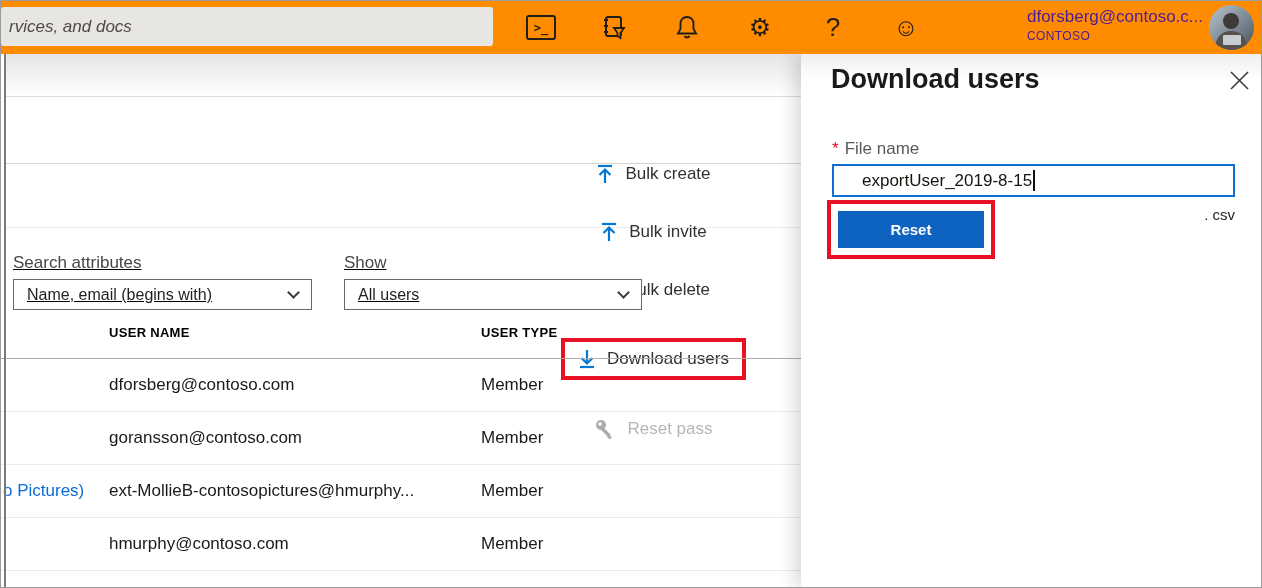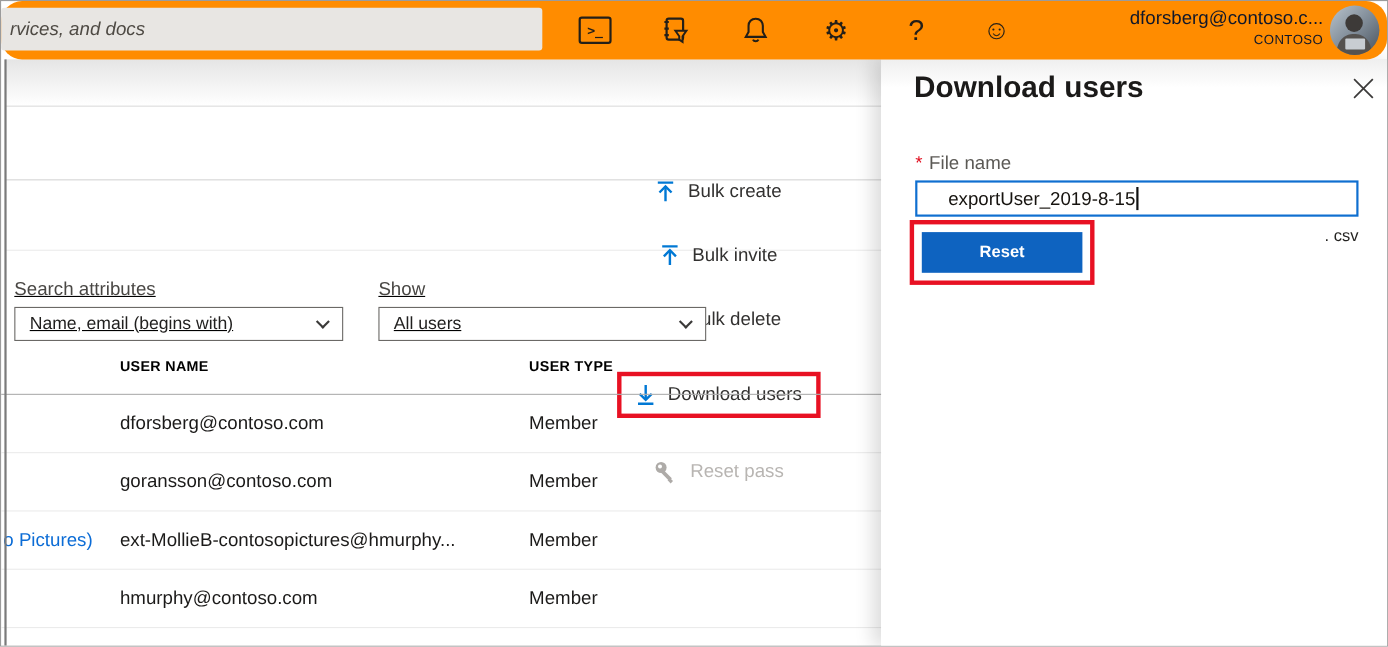--- a/index.html
+++ b/index.html
@@ -1,32 +1,32 @@
 <!DOCTYPE html>
 <html><head>
 <meta charset="utf-8">
 <style>
   * { margin:0; padding:0; box-sizing:border-box; }
   html,body { width:1262px; height:588px; }
   body { font-family:"Liberation Sans","DejaVu Sans",sans-serif; background:#fff; overflow:hidden; }
   .screen { position:relative; width:1262px; height:588px; border:1px solid #9b9b9b; background:#fff; overflow:hidden; }
 
   
-  .topbar { position:absolute; left:0; top:0; width:100%; height:53px; background:#ff8c00; z-index:30;border-radius:19px; }
+  .topbar { position:absolute; left:0; top:0; width:100%; height:53px; background:#ff8c00; z-index:30; }
   .searchbox { position:absolute; left:0; top:6px; width:492px; height:39px; background:#e8e6e3; border-radius:3px;
                display:flex; align-items:center; padding-left:8px; }
   .searchbox .ph { font-style:italic; font-size:17px; color:#4e4a44; }
   .topbar-icons { position:absolute; left:524px; top:0; height:53px; display:flex; align-items:center; gap:41px; }
   .tico { width:32px; height:32px; display:flex; align-items:center; justify-content:center; color:#231f18; cursor:pointer; }
   .shell-box { width:30px; height:25px; border:2px solid #231f18; border-radius:3px; display:flex; align-items:center; justify-content:center;
                font-family:"DejaVu Sans Mono",monospace; font-size:12px; font-weight:bold; color:#231f18; }
   .glyph-q { font-size:26px; font-weight:400; }
   .glyph-gear { font-size:25px; }
   .glyph-smile { font-size:25px; }
-  .account { position:absolute; right:58px; top:6px; text-align:right; color:#0f172a; cursor:pointer; }
+  .account { position:absolute; right:58px; top:6px; color:#4c1d95; cursor:pointer; }
   .account .email { font-size:17px; line-height:20px; }
   .account .tenant { font-size:12px; font-weight:normal; letter-spacing:.4px; margin-top:2px; }
   .avatar { position:absolute; right:7px; top:4px; width:45px; height:45px; border-radius:50%; overflow:hidden;
             background:linear-gradient(135deg,#b9c4cd 0%,#7c8894 55%,#49525c 100%); cursor:pointer; }
 
   
   .band { position:absolute; left:4px; top:53px; right:0; height:43px;
           background:linear-gradient(180deg,#e5e5e5 0%,#fbfbfb 85%,#fff 100%); border-bottom:1px solid #dcdcdc; }
   .vline { position:absolute; left:3px; top:53px; bottom:0; width:2px; background:#7a7a7a; z-index:5; }
 

